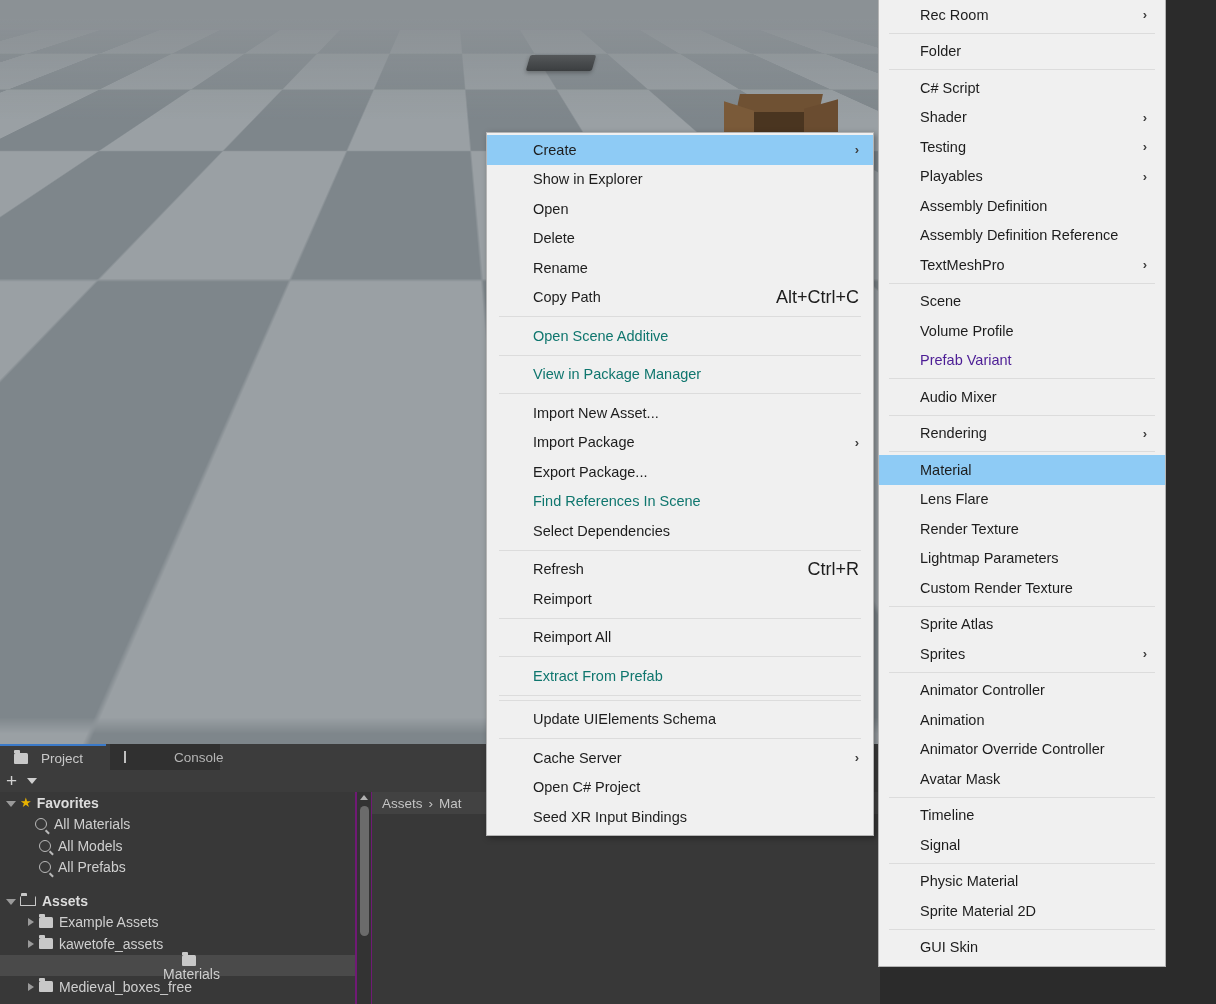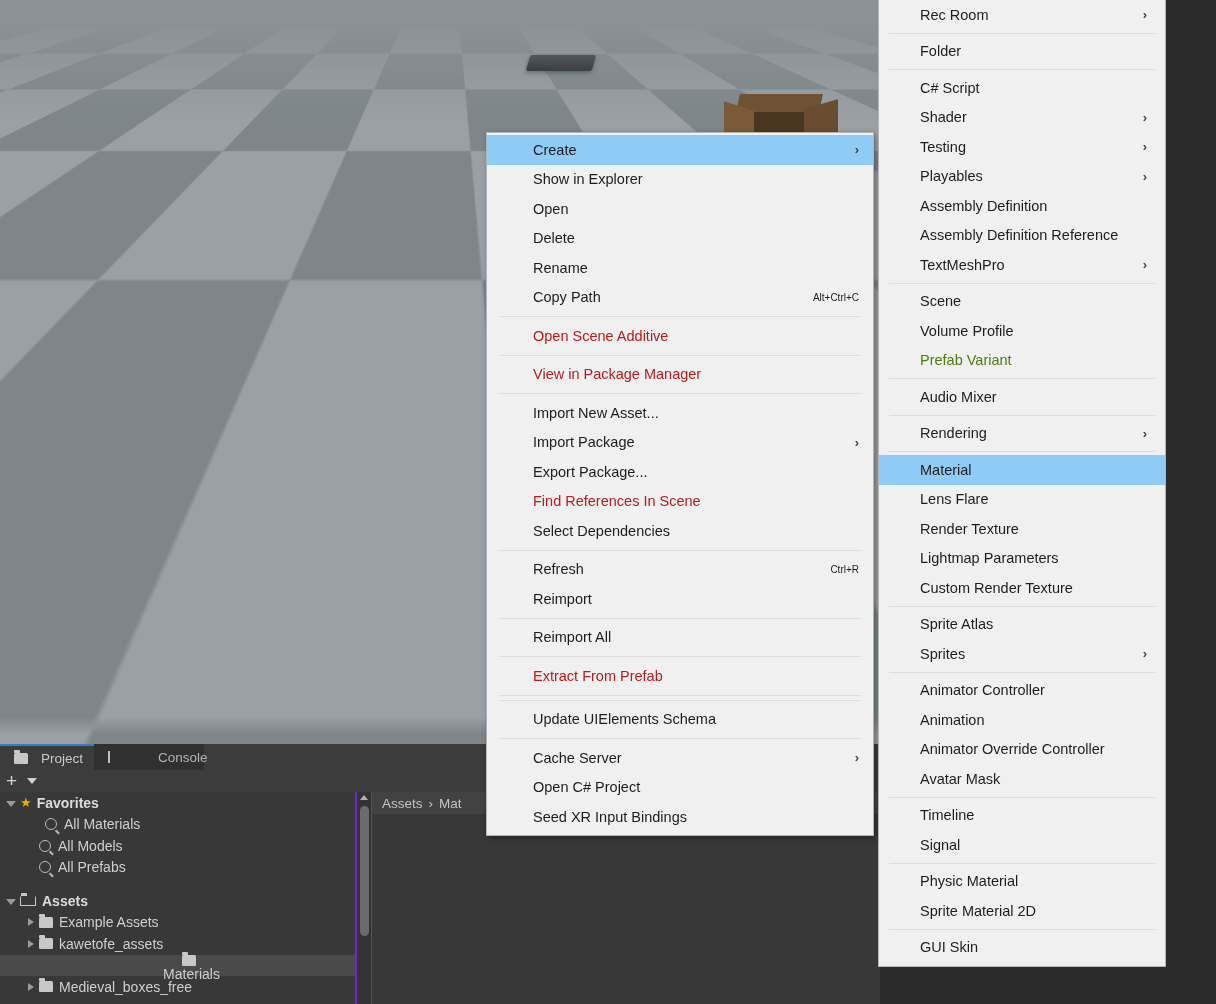--- a/index.html
+++ b/index.html
@@ -59,21 +59,21 @@
   .upcrate .band{position:absolute;left:0;width:100%;height:5px;background:rgba(0,0,0,.18);}
   .openbox{position:absolute;}
   .openbox .flapL,.openbox .flapR,.openbox .flapT,.openbox .flapB{
     position:absolute;background:#6c4e31;
   }
   .openbox .inner{position:absolute;left:18%;top:18%;width:64%;height:60%;
     background:#4a3520;}
   
   #project-panel{
     position:absolute;left:0;top:744px;width:880px;height:260px;
-    background:#6d28d9;
+    background:#701a75;
   }
   #tabbar{position:absolute;left:0;top:0;width:100%;height:26px;background:#3c3c3c;}
   .tab{
     position:absolute;top:0;height:26px;display:flex;align-items:center;
     gap:7px;padding:0 14px;font-size:13.5px;color:#c8c8c8;box-sizing:border-box;
   }
   .tab.active{background:#3c3c3c;border-top:2px solid #3a79c8;}
   .tab.inactive{background:#303030;color:#b4b4b4;}
   #toolbar{position:absolute;left:0;top:26px;width:100%;height:22px;background:#3c3c3c;}
   #plus-btn{position:absolute;left:6px;top:1px;color:#d2d2d2;font-size:19px;line-height:20px;}
@@ -120,37 +120,37 @@
     background:#f0f0f0;border:1px solid #b4b4b4;
     box-shadow:2px 2px 6px rgba(0,0,0,.35);
     font-size:14.5px;color:#1d1d1d;
     padding:2px 0 3px 0;box-sizing:border-box;
   }
   .mi{
     position:relative;height:29.5px;display:flex;align-items:center;
     padding-left:46px;padding-right:14px;cursor:default;box-sizing:border-box;
   }
   .mi.hl{background:#8ecbf5;}
-  .mi.dis{color:#b91c1c;}
-  .mi .sc{margin-left:auto;font-size:10px;}
+  .mi.dis{color:#0f766e;}
+  .mi .sc{margin-left:auto;font-size:18px;}
   .mi .arr{margin-left:auto;font-size:13px;color:#404040;font-weight:bold;}
   .sep{height:1px;background:#dcdcdc;margin:4px 12px 4px 12px;}
   
   #sub-menu{
     position:absolute;left:878px;top:-1px;width:288px;
     background:#f0f0f0;border:1px solid #b4b4b4;
     font-size:14.5px;color:#1d1d1d;box-sizing:border-box;
     padding-bottom:4px;
   }
   .si{
     position:relative;height:29.5px;display:flex;align-items:center;
     padding-left:41px;padding-right:18px;box-sizing:border-box;cursor:default;
   }
   .si.hl{background:#8ecbf5;}
-  .si.dis{color:#4d7c0f;}
+  .si.dis{color:#4c1d95;}
   .si .arr{margin-left:auto;font-size:13px;color:#404040;font-weight:bold;}
   .ssep{height:1px;background:#dcdcdc;margin:3px 10px 3px 10px;}
 </style>
 </head>
 <body>
 
 <div id="scene-view">
   <div class="sky"></div>
   <div class="ground"></div>
   <div class="ground-fog"></div>
@@ -198,39 +198,39 @@
   </div>
 </div>
 
 <div id="project-panel">
 
   <div id="tabbar">
     <div class="tab active" style="left:0;width:106px;">
       <span class="fold"></span>
       <span>Project</span>
     </div>
-    <div class="tab inactive" style="left:94px;width:110px;gap:48px;">
+    <div class="tab inactive" style="left:110px;width:110px;gap:48px;">
       <span style="width:13px;height:12px;border:1.6px solid #c0c0c0;box-sizing:border-box;
                    background:repeating-linear-gradient(#c0c0c0 0 1.5px,transparent 1.5px 4px);"></span>
       <span>Console</span>
     </div>
   </div>
 
   <div id="toolbar">
     <span id="plus-btn">+</span>
     <span id="plus-caret"></span>
   </div>
 
   <div id="tree">
       <div class="trow" style="padding-left: 6px;">
         <span class="tri down"></span>
         <span class="star">★</span>
         <span class="bold">Favorites</span>
       </div>
-      <div class="trow" style="padding-left: 34px;">
+      <div class="trow" style="padding-left: 24px;">
         <span class="tri blank"></span>
         <span class="mag"></span>
         <span>All Materials</span>
       </div>
       <div class="trow" style="padding-left: 28px;">
         <span class="tri blank"></span>
         <span class="mag"></span>
         <span>All Models</span>
       </div>
       <div class="trow" style="padding-left: 28px;">

